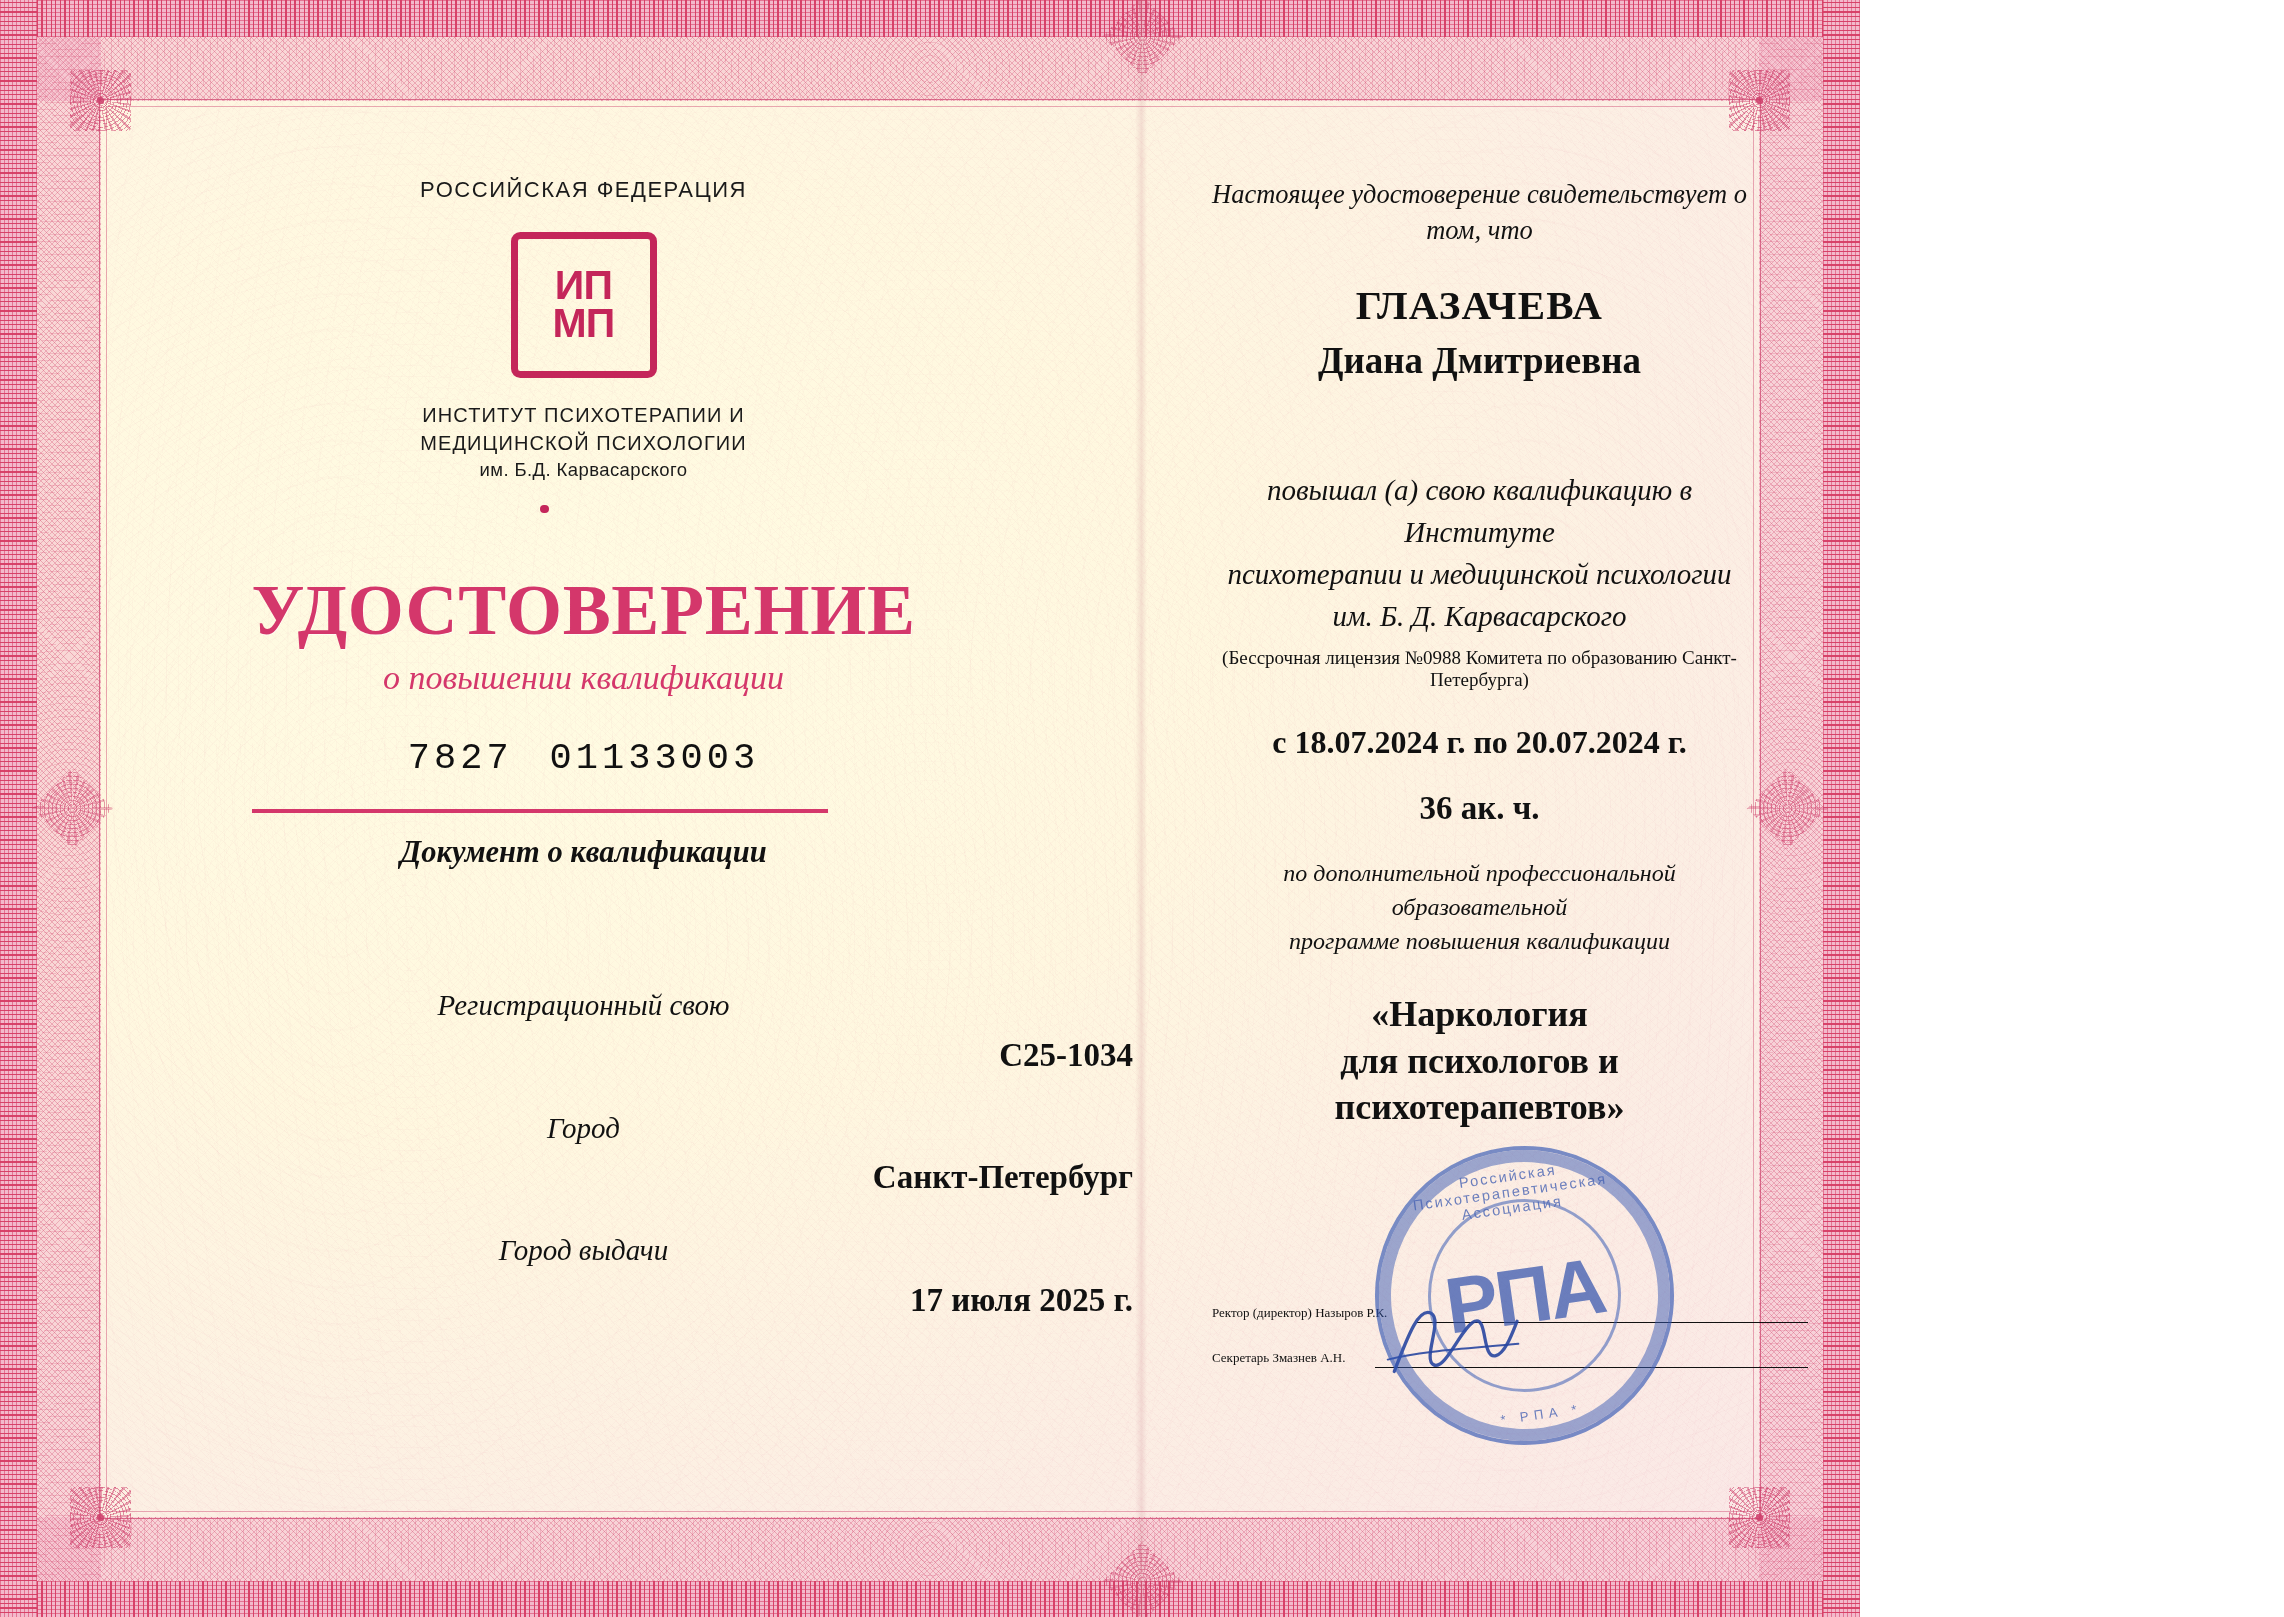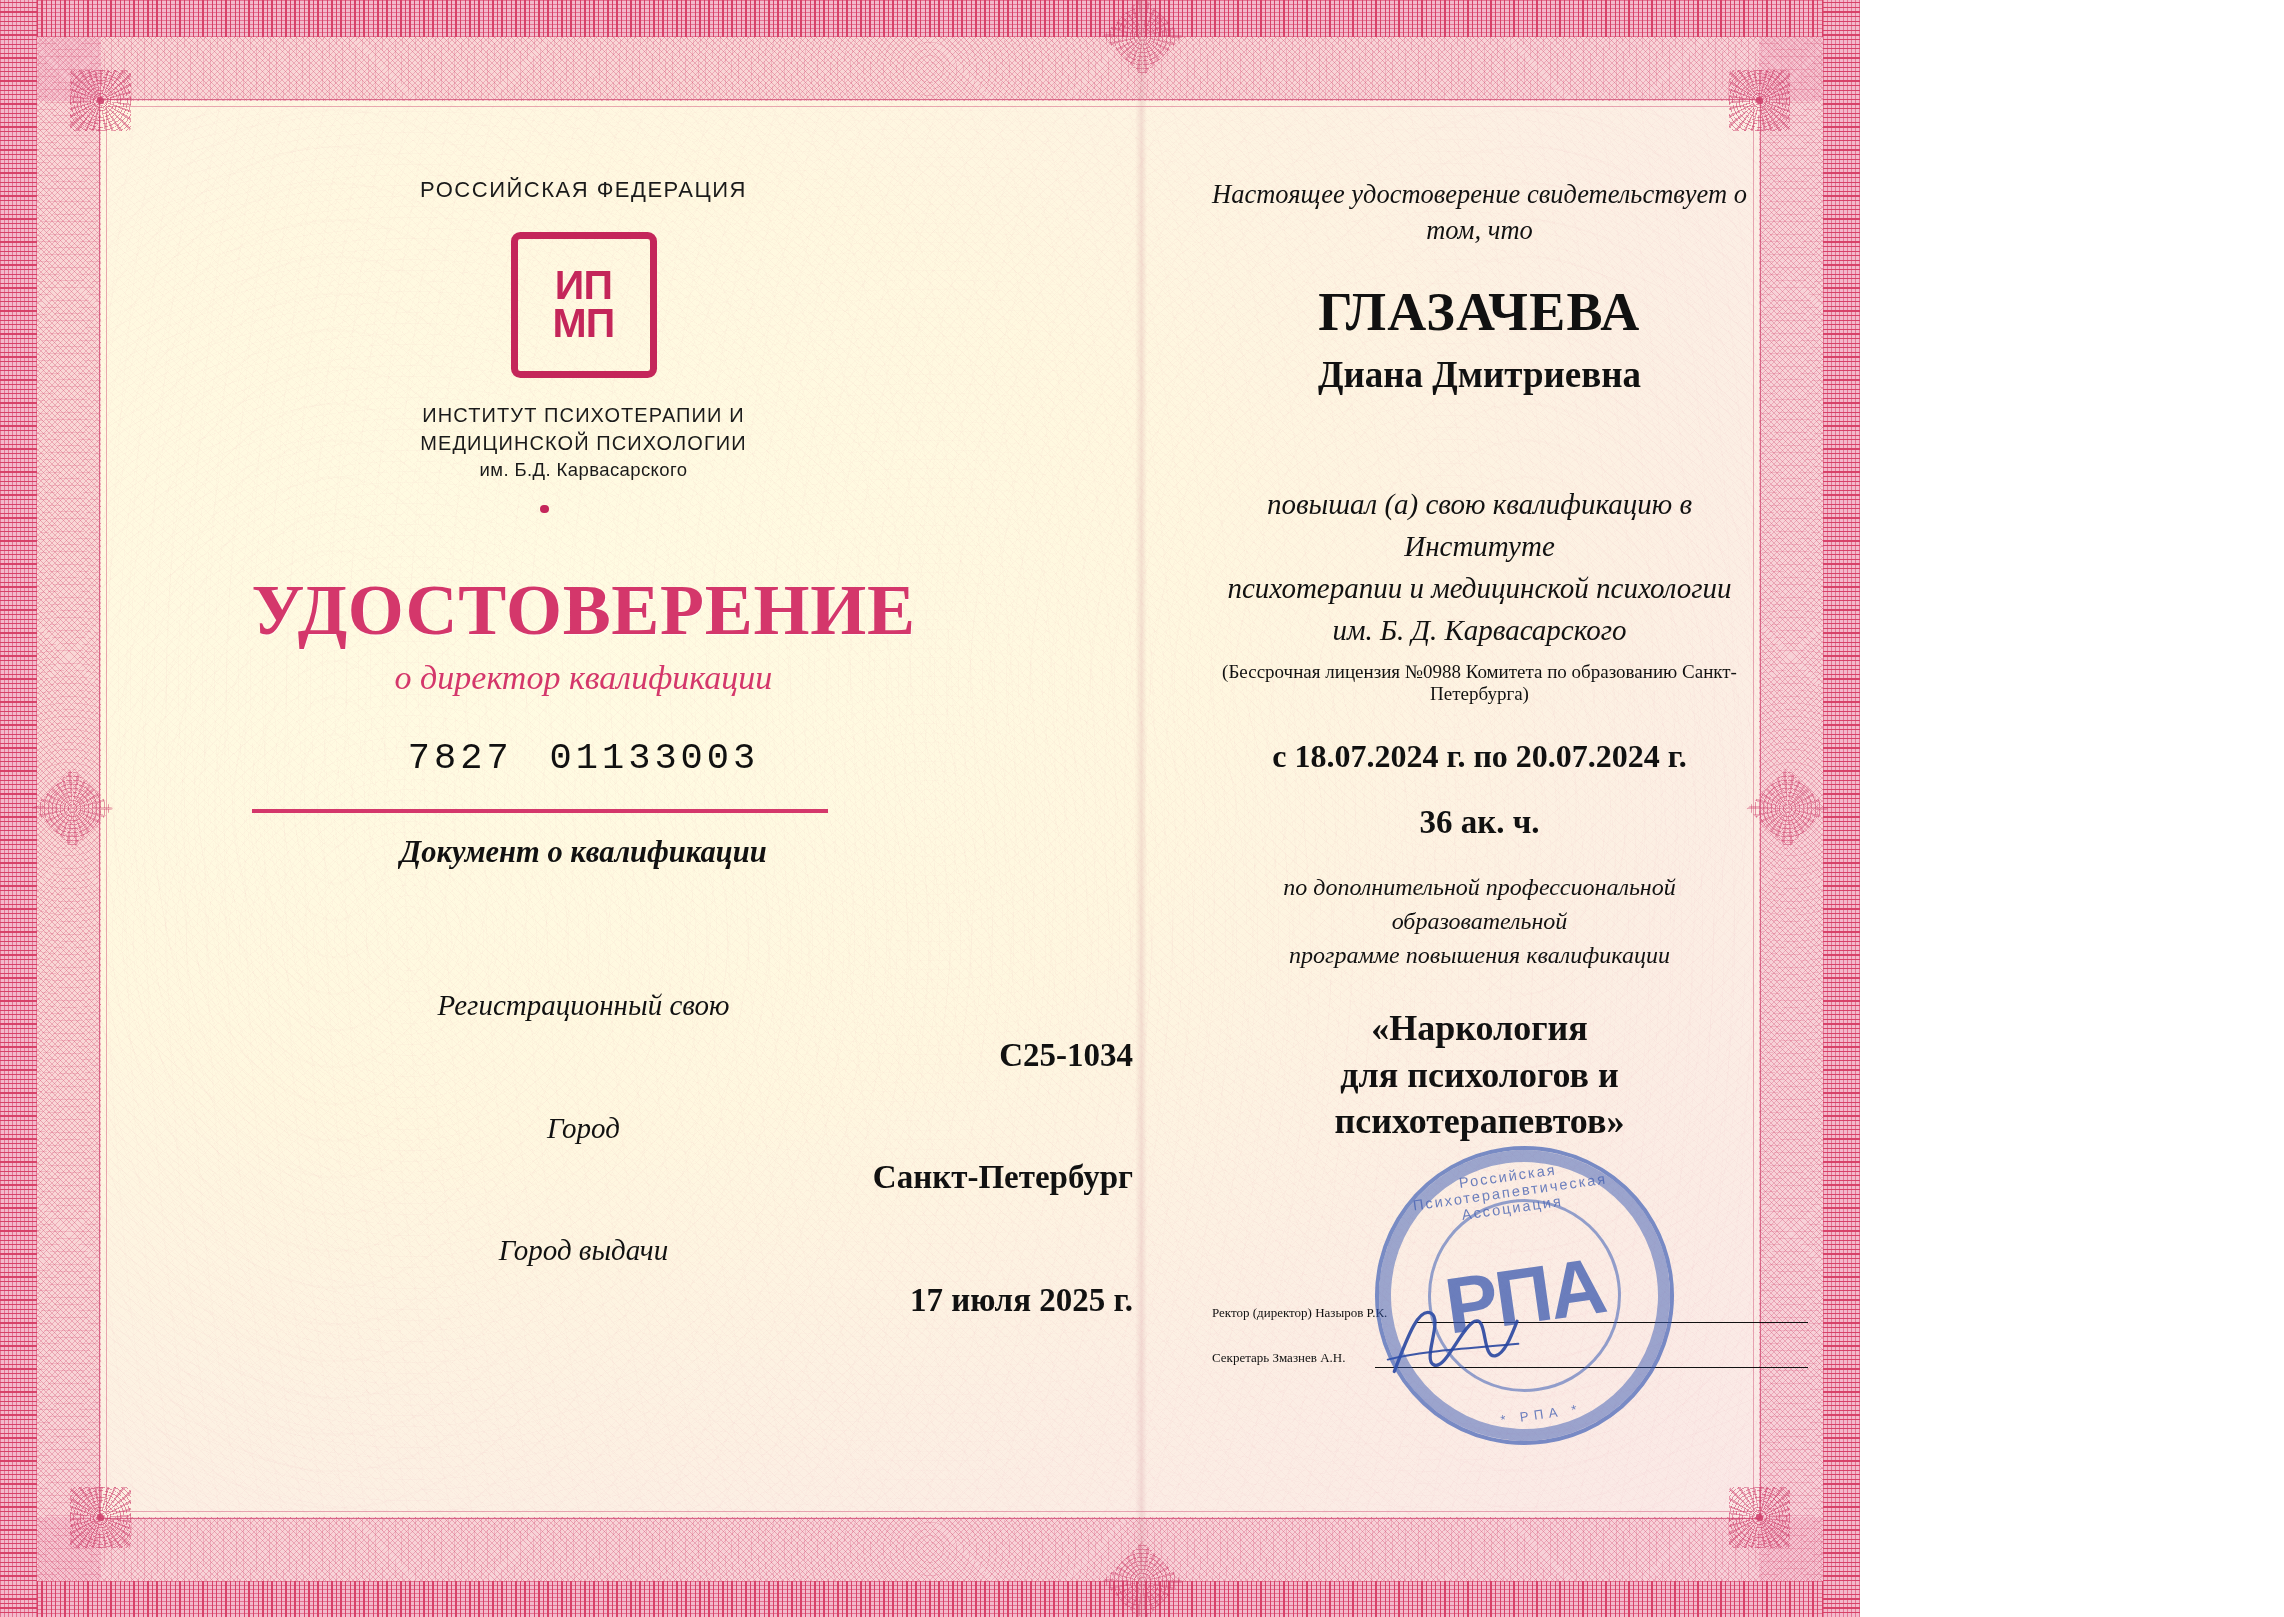--- a/index.html
+++ b/index.html
@@ -268,21 +268,21 @@
   .r-intro {
     font-size: 26.5px;
     font-style: italic;
     color: #111;
     text-align: center;
     line-height: 1.35;
   }
   .r-name {
     margin-top: 32px;
     text-align: center;
-    font-size: 54px;
+    font-size: 41px;
     font-weight: 700;
     letter-spacing: 1.3px;
     color: #111;
   }
   .r-name2 {
     margin-top: 10.6px;
     text-align: center;
     font-size: 37px;
     font-weight: 700;
     color: #111;
@@ -458,21 +458,21 @@
 
       <div class="inst-name">
         <div>ИНСТИТУТ ПСИХОТЕРАПИИ И</div>
         <div>МЕДИЦИНСКОЙ ПСИХОЛОГИИ</div>
         <div class="small">им. Б.Д. Карвасарского</div>
       </div>
 
       <div class="red-dot"></div>
 
       <div class="udostoverenie">УДОСТОВЕРЕНИЕ</div>
-      <div class="subtitle">о директор квалификации</div>
+      <div class="subtitle">о повышении квалификации</div>
 
       <div class="serial">
         <span>7827</span><span class="gap"></span><span>01133003</span>
       </div>
 
       <div class="red-rule"></div>
 
       <div class="doc-kval">Документ о квалификации</div>
 
       <div class="reg-block">

